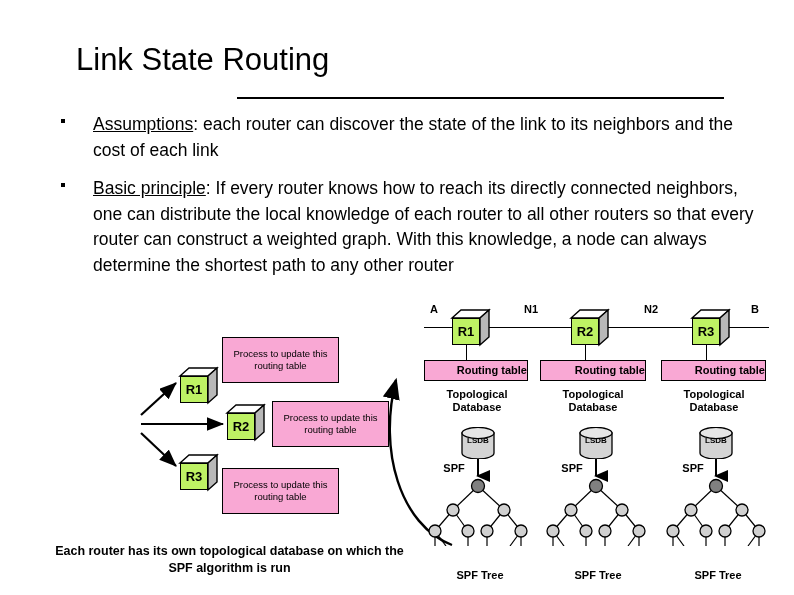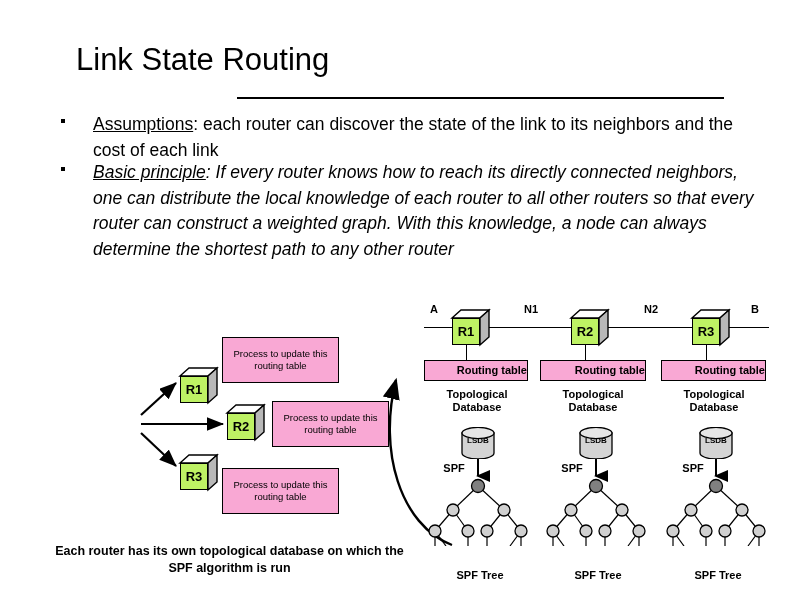--- a/index.html
+++ b/index.html
@@ -52,21 +52,21 @@
   .bullet .btext {
     display: block;
     margin-left: 32px;
     font-size: 17.5px;
     line-height: 25.5px;
   }
   .bullet .btext u {
     text-decoration: underline;
   }
   #bullet1 { top: 112px; }
-  #bullet2 { top: 160px; font-style: italic; }
+  #bullet2 { top: 176px; }
 
   
   .gbox {
     position: absolute;
     background: #f9a8d4;
     border: 1px solid #000000;
     box-sizing: border-box;
     display: flex;
     align-items: center;
     justify-content: flex-end;

